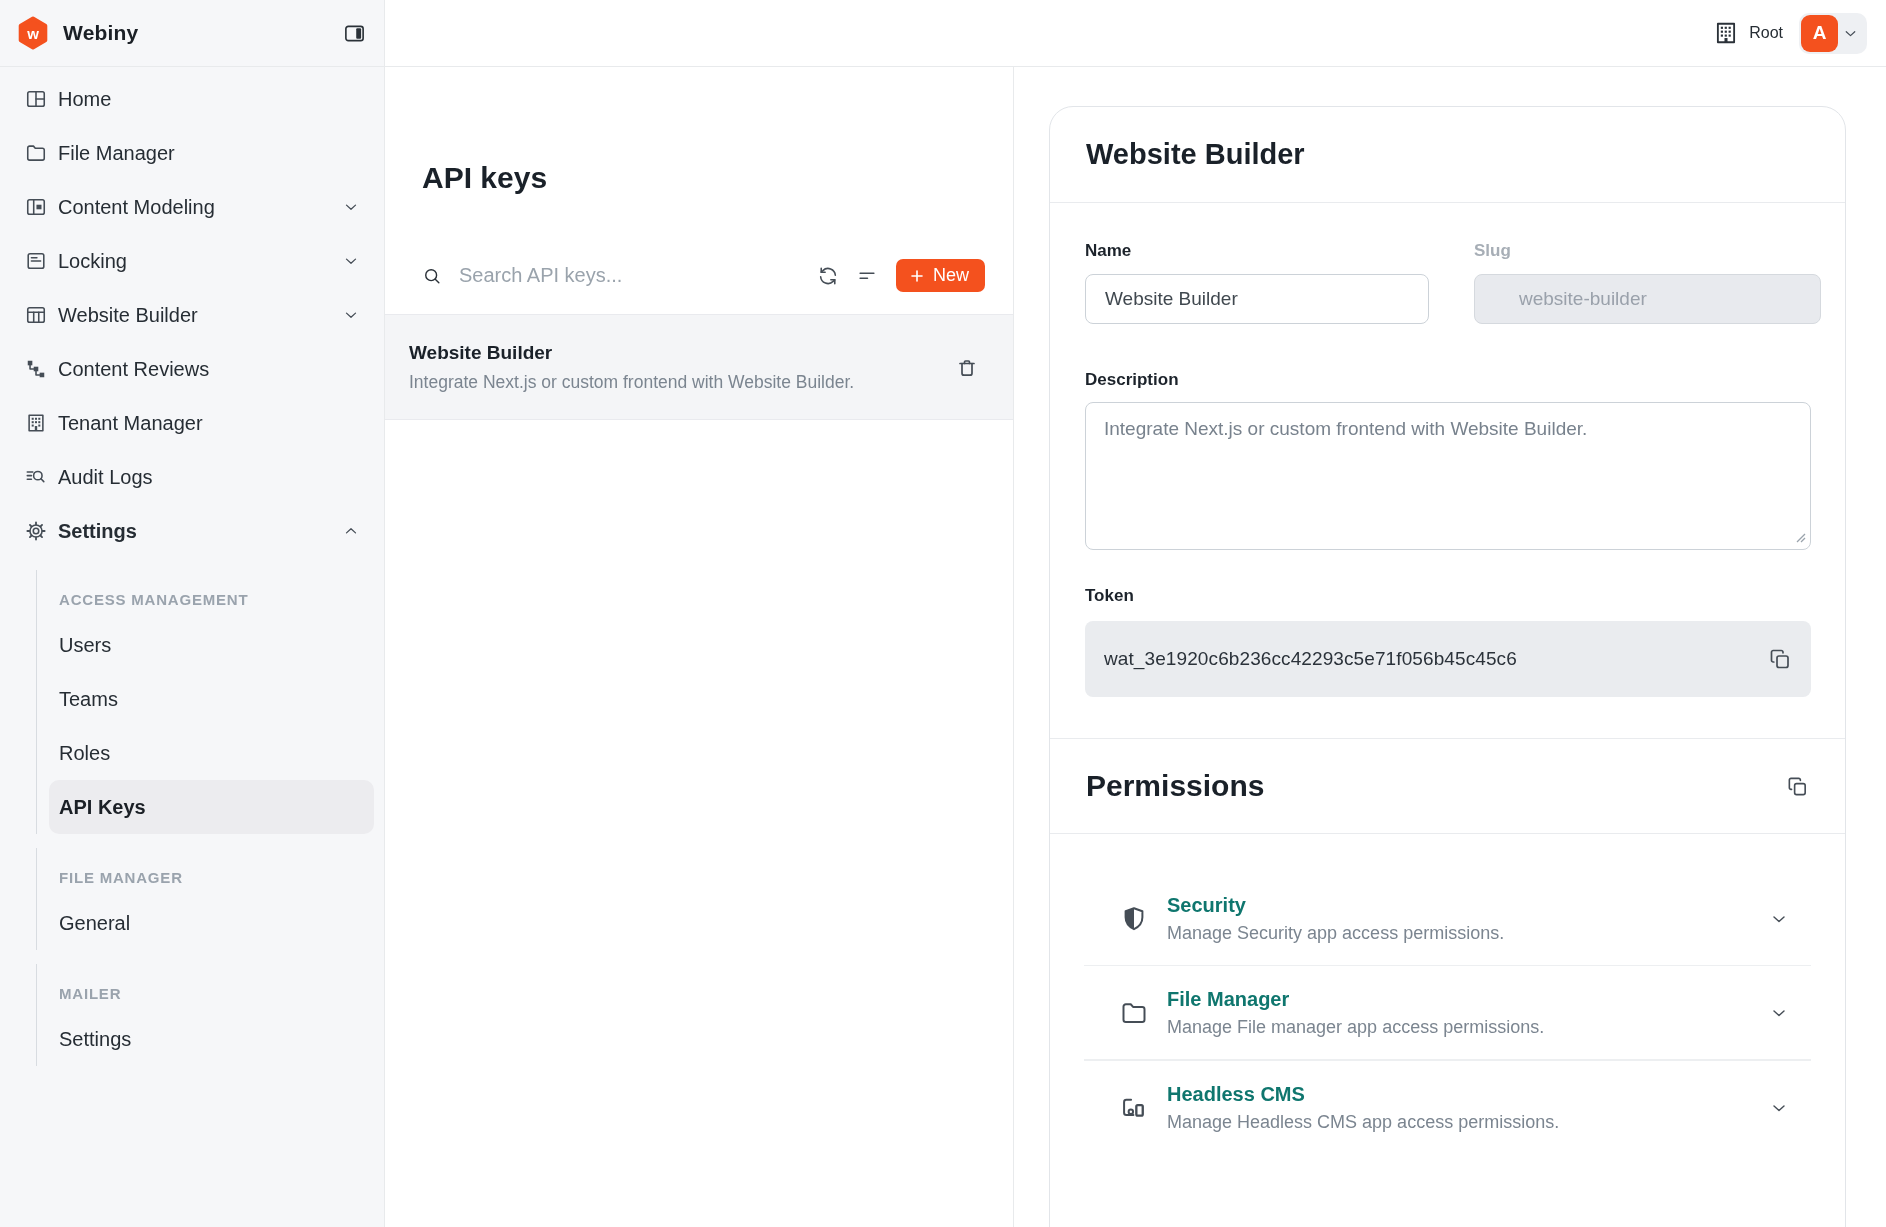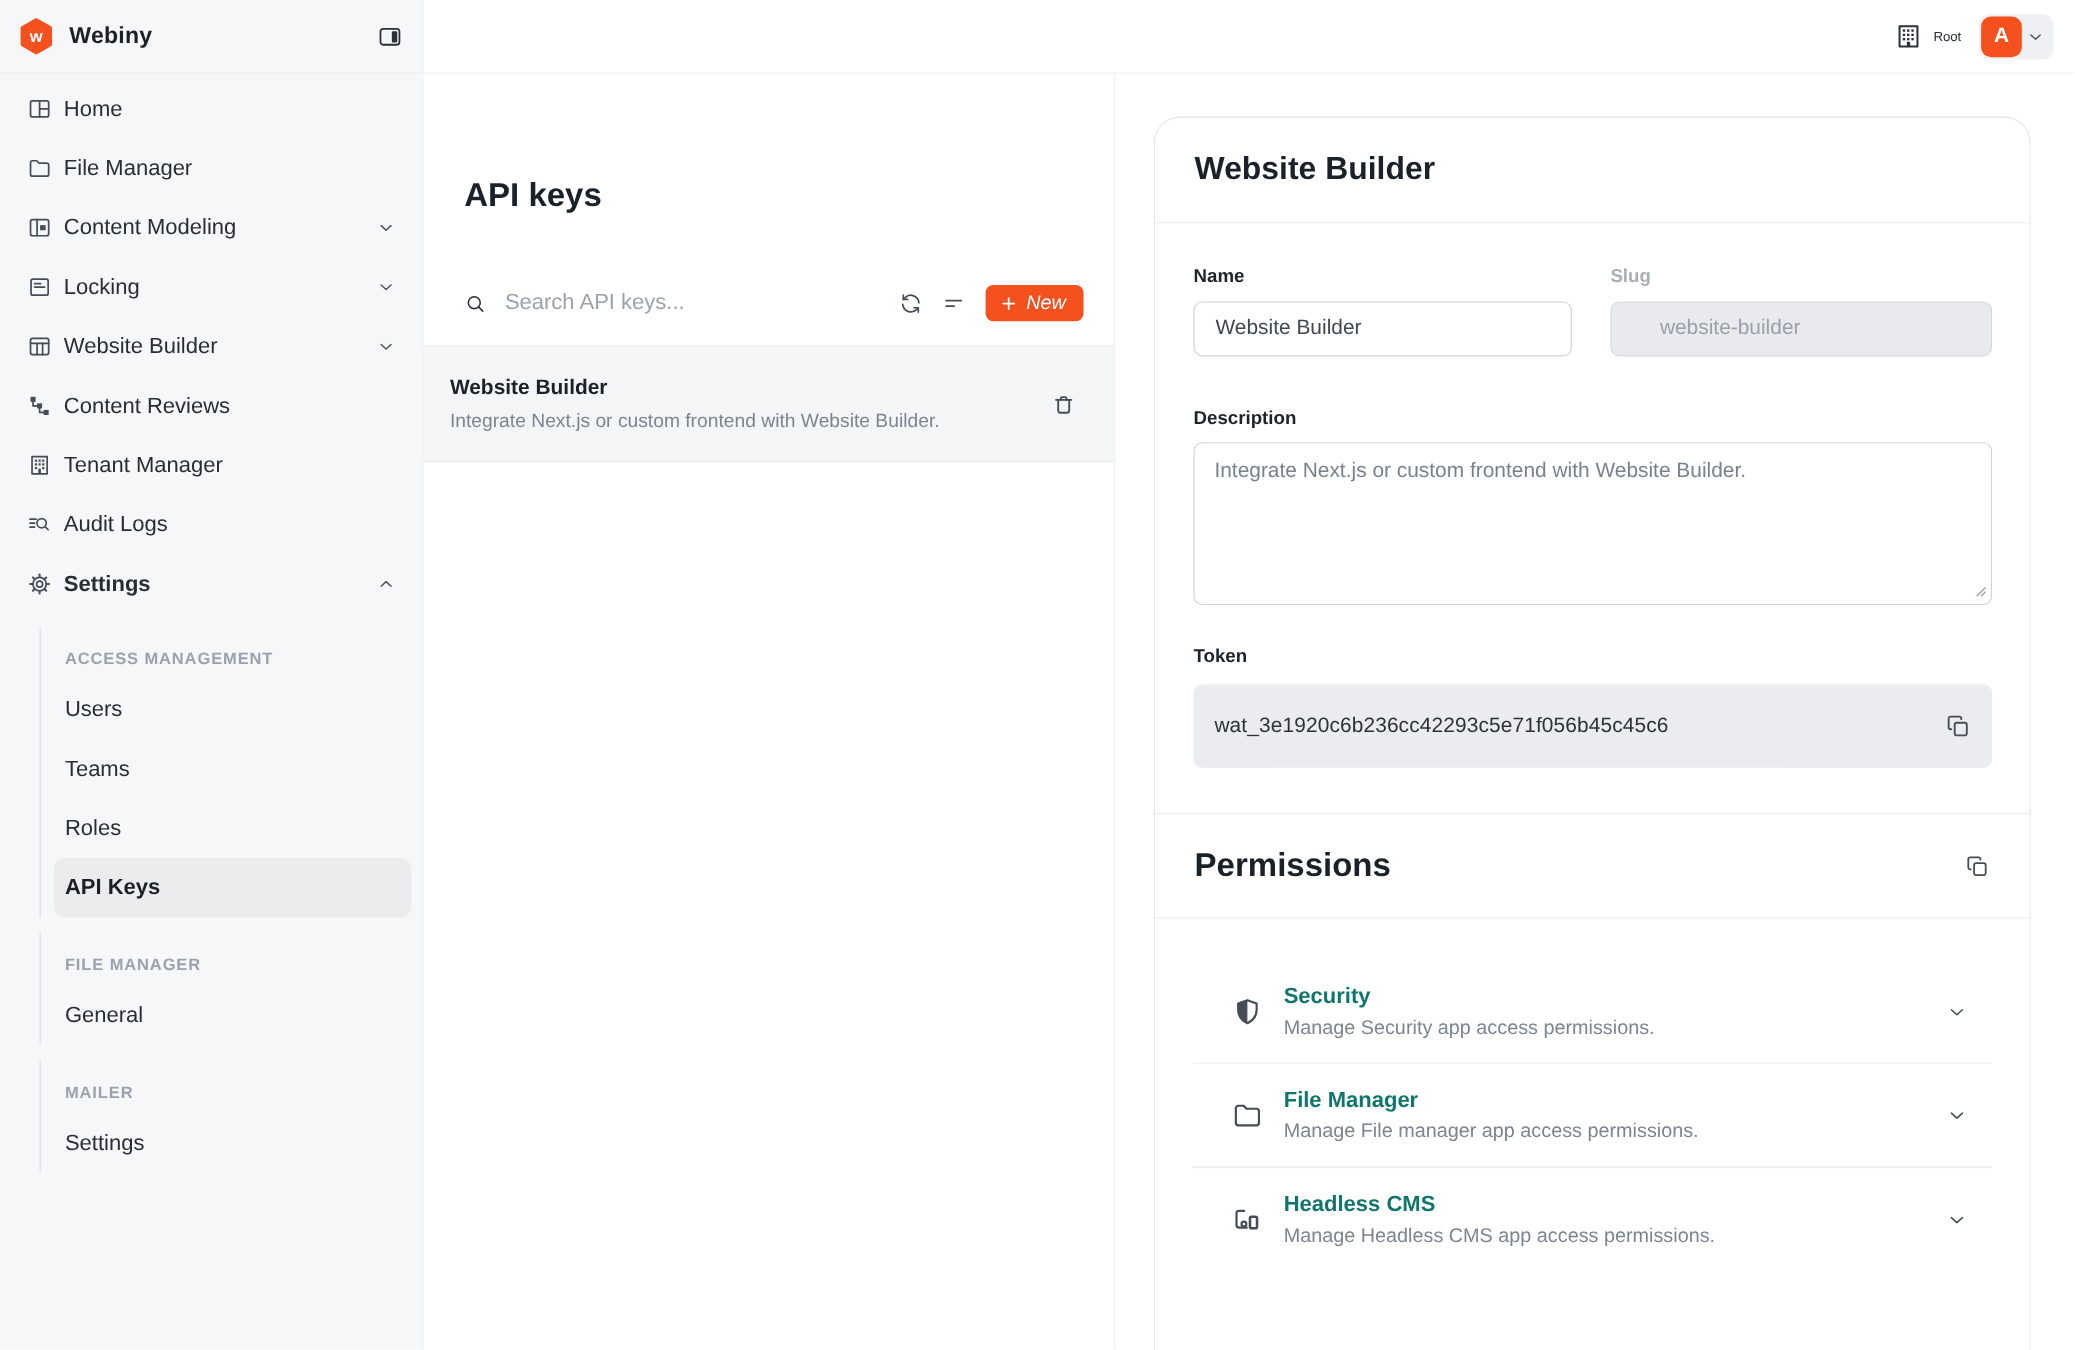--- a/index.html
+++ b/index.html
@@ -25,57 +25,57 @@
     font-size:15px; font-weight:700; color:#9aa3ad; letter-spacing:.8px; }
   .subrow { height:54px; display:flex; align-items:center; padding-left:22px;
     font-size:20px; color:#262d34; cursor:pointer; }
   .subrow.active { margin:0 10px 0 12px; padding-left:10px; background:#ececef; border-radius:10px;
     font-weight:700; color:#1b2026; }
 
   
   .topbar { position:absolute; left:385px; top:0; width:1501px; height:67px; background:#fff;
     border-bottom:1px solid #e8eaec; display:flex; align-items:center; justify-content:flex-end;
     padding-right:19px; }
-  .tenant-name { font-size:12px; color:#262d34; margin:0 16px 0 10px; }
+  .tenant-name { font-size:16px; color:#262d34; margin:0 16px 0 10px; }
   .user-pill { display:flex; align-items:center; background:#eef0f3; border-radius:10px;
     padding:2px; height:41px; cursor:pointer; }
   .avatar { width:37px; height:37px; border-radius:9px; background:var(--accent);
     color:#fff; font-weight:700; font-size:19px; display:flex; align-items:center; justify-content:center; }
   .user-pill .chev { margin:0 6px 0 4px; display:flex; }
 
   
   .list-panel { position:absolute; left:385px; top:67px; width:629px; height:1160px;
     background:#fff; border-right:1px solid #e8eaec; }
   .list-title { position:absolute; left:37px; top:94px; font-size:30px; font-weight:700; color:#1a2129; }
   .search-row { position:absolute; left:37px; right:28px; top:191px; height:35px;
     display:flex; align-items:center; }
   .search-input { flex:1; border:none; outline:none; background:transparent; font-size:20px;
     color:#333a42; margin-left:17px; font-family:inherit; min-width:40px; }
   .search-input::placeholder { color:#9aa3ac; }
   .tool-btn { display:flex; margin-left:0; cursor:pointer; }
   .new-btn { margin-left:18px; height:33px; padding:0 16px 0 13px; border-radius:7px;
     background:var(--accent); color:#fff; border:none; display:flex; align-items:center; gap:8px;
-    font-size:18px; font-family:inherit; cursor:pointer;font-style:italic; }
+    font-size:18px; font-family:inherit; cursor:pointer; }
   .list-rows { position:absolute; left:0; right:0; top:247px; }
   .list-row { position:relative; height:106px; background:#f4f5f7;
     border-top:1px solid #e9eaee; border-bottom:1px solid #e9eaee;
     display:flex; flex-direction:column; justify-content:center; padding:0 80px 0 24px; cursor:pointer; }
   .list-row-title { font-size:19px; font-weight:700; color:#1a2129; }
   .list-row-desc { margin-top:8px; font-size:17.5px; color:#7b8590; }
   .row-trash { position:absolute; right:34px; top:41px; display:flex; cursor:pointer; }
 
   
   .detail-panel { position:absolute; left:1014px; top:67px; width:872px; height:1160px; background:#fff; }
   .card { position:absolute; left:35px; top:39px; width:797px; height:1220px;
     background:#fff; border:1px solid #e2e5e9; border-radius:24px; }
   .card-header { height:96px; display:flex; align-items:center; padding:0 36px;
     border-bottom:1px solid #e9ebee; }
   .card-title { font-size:29px; font-weight:700; color:#1a2129; }
   .form { padding:0 34px 0 35px; }
-  .labels-row,.inputs-row { display:grid; grid-template-columns:344px 347px; column-gap:35px; }
+  .labels-row,.inputs-row { display:grid; grid-template-columns:344px 347px; column-gap:45px; }
   .labels-row { margin-top:38px; margin-bottom:13px; }
   .field-label { font-size:17px; font-weight:700; color:#1c232b; }
   .field-label.muted { color:#a7aeb6; }
   .text-input { height:50px; border:1px solid #ccd2d8; border-radius:8px; padding:0 19px;
     font-size:19px; color:#40484f; font-family:inherit; background:#fff; outline:none; width:100%; }
   .text-input:disabled { background:#e8eaee; border-color:#d5d9de; color:#9aa1ab;padding-left:44px; }
   .single-label { margin-top:46px; margin-bottom:12px; }
   .desc-wrap { position:relative; }
   .textarea { width:100%; height:148px; border:1px solid #ccd2d8; border-radius:8px;
     padding:15px 18px; font-size:19px; color:#78828d; font-family:inherit; resize:none; outline:none; }

